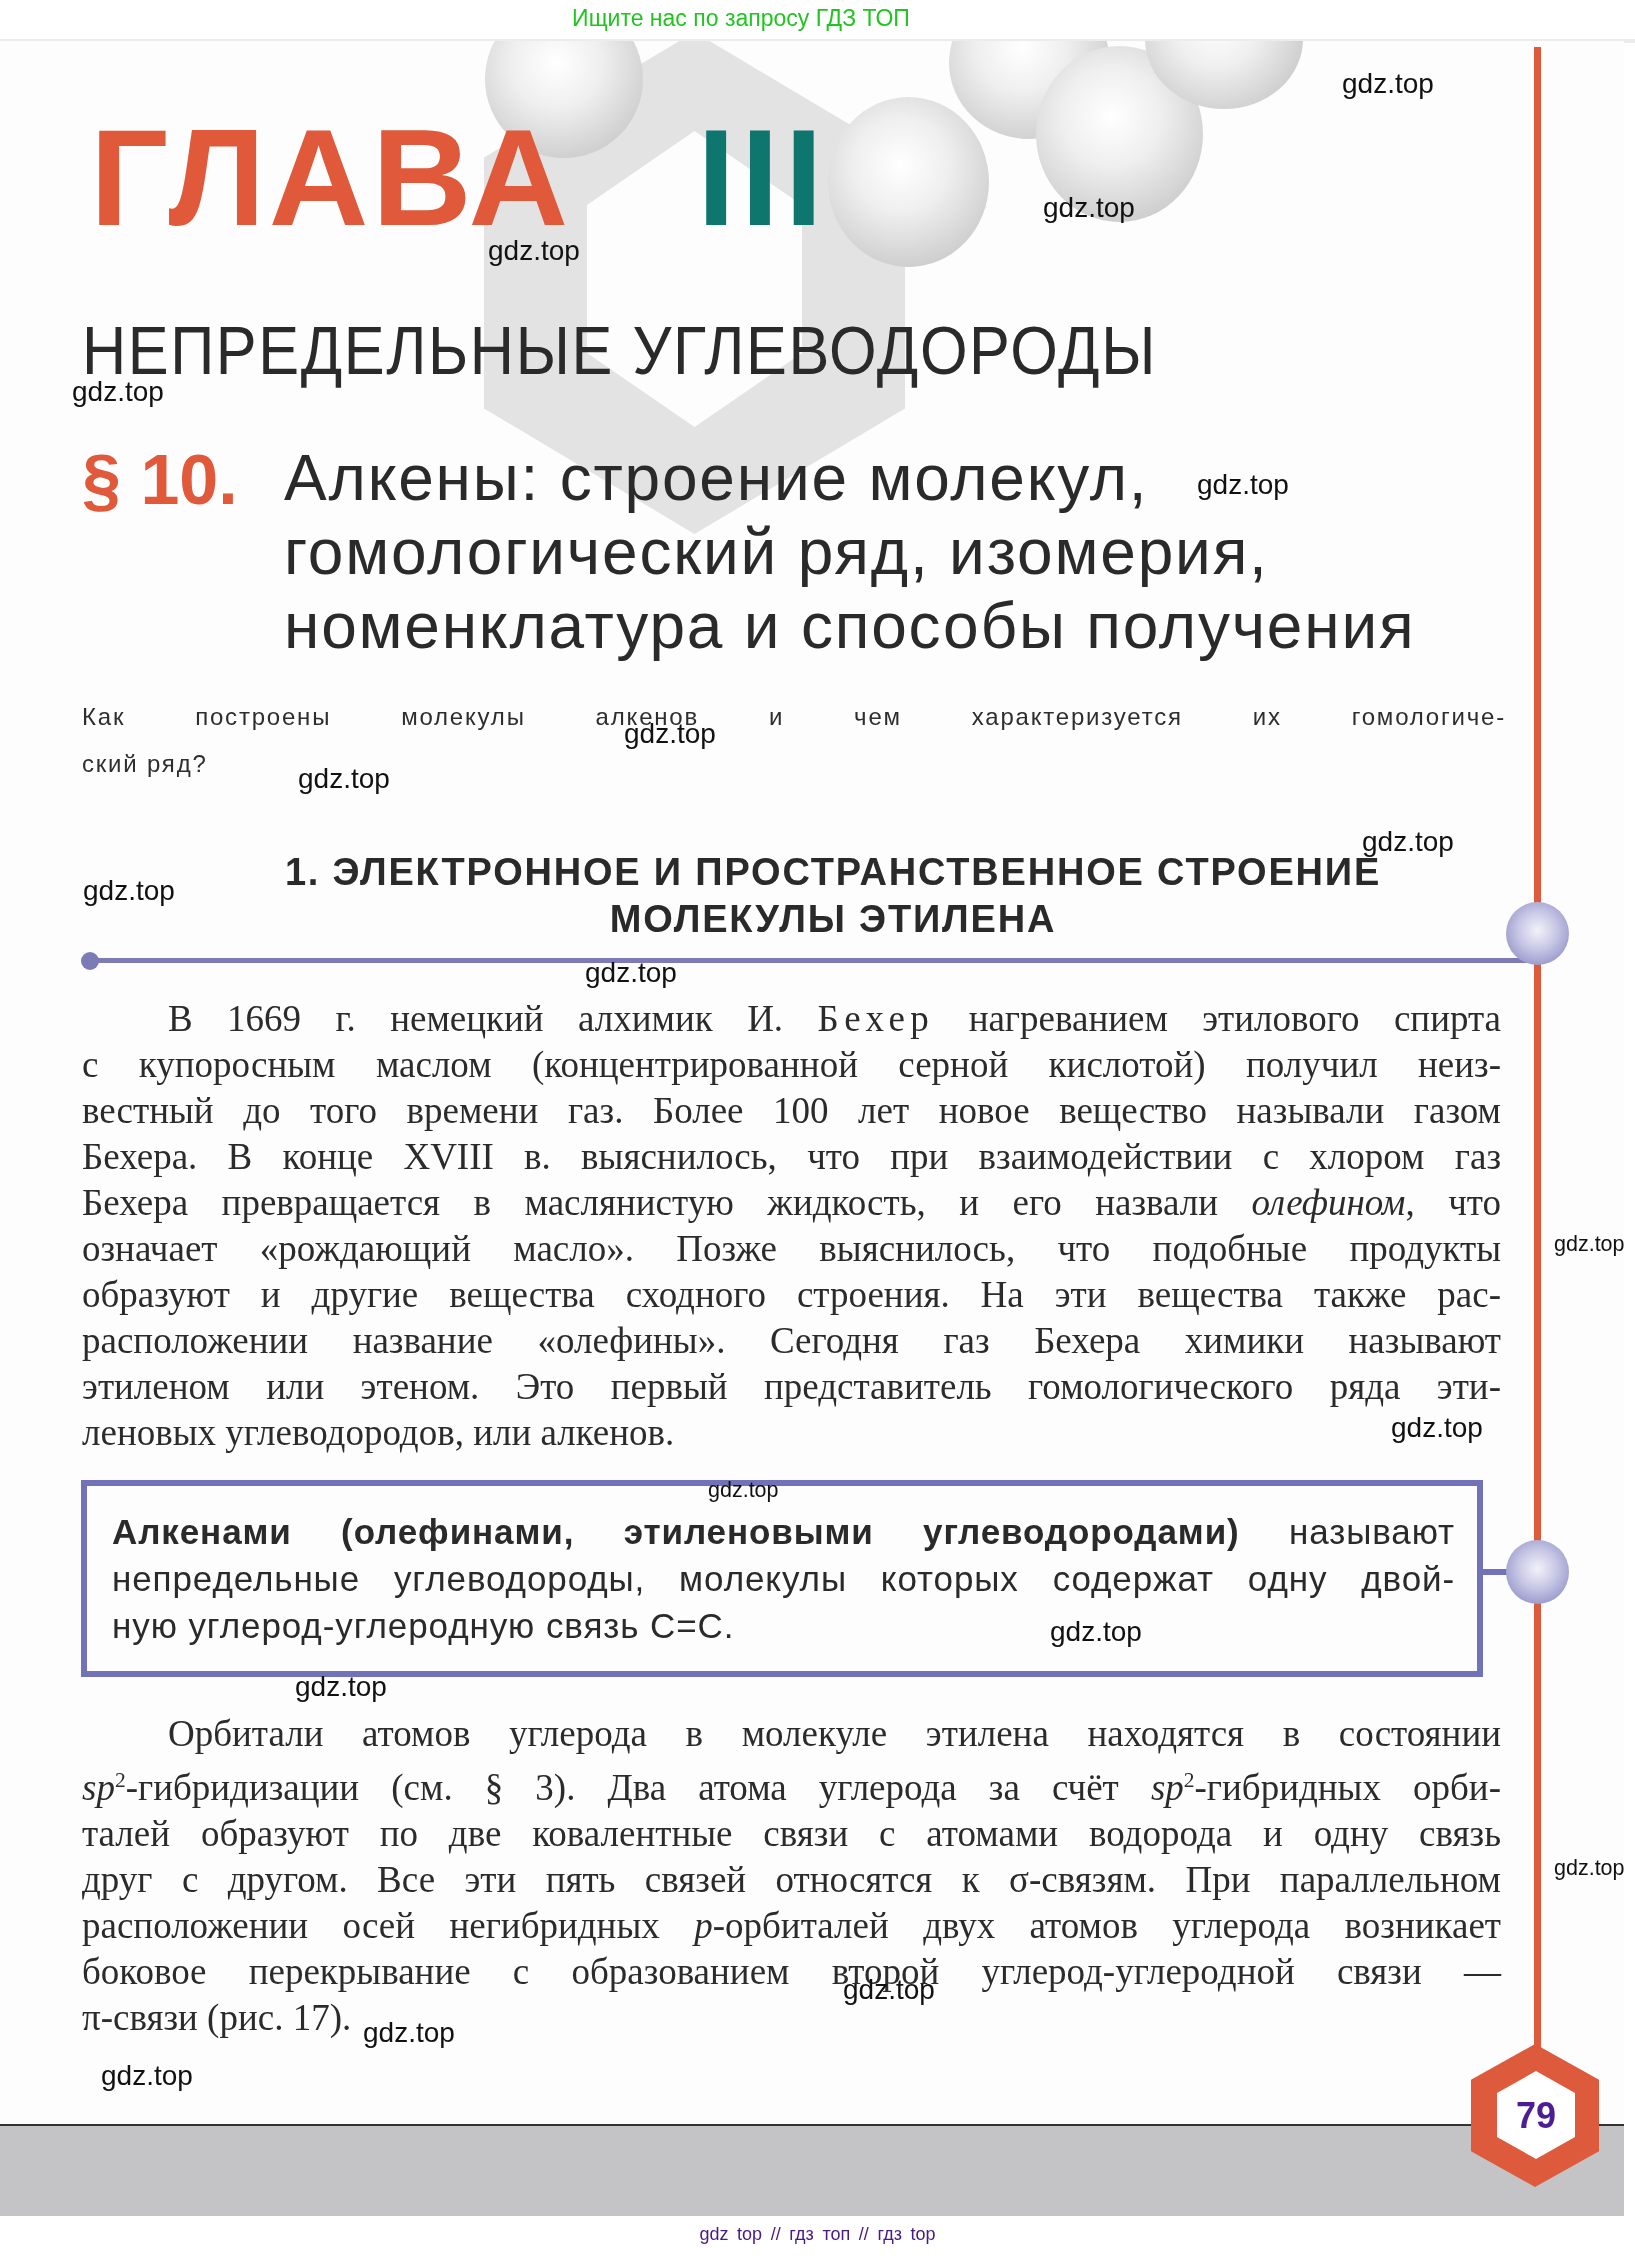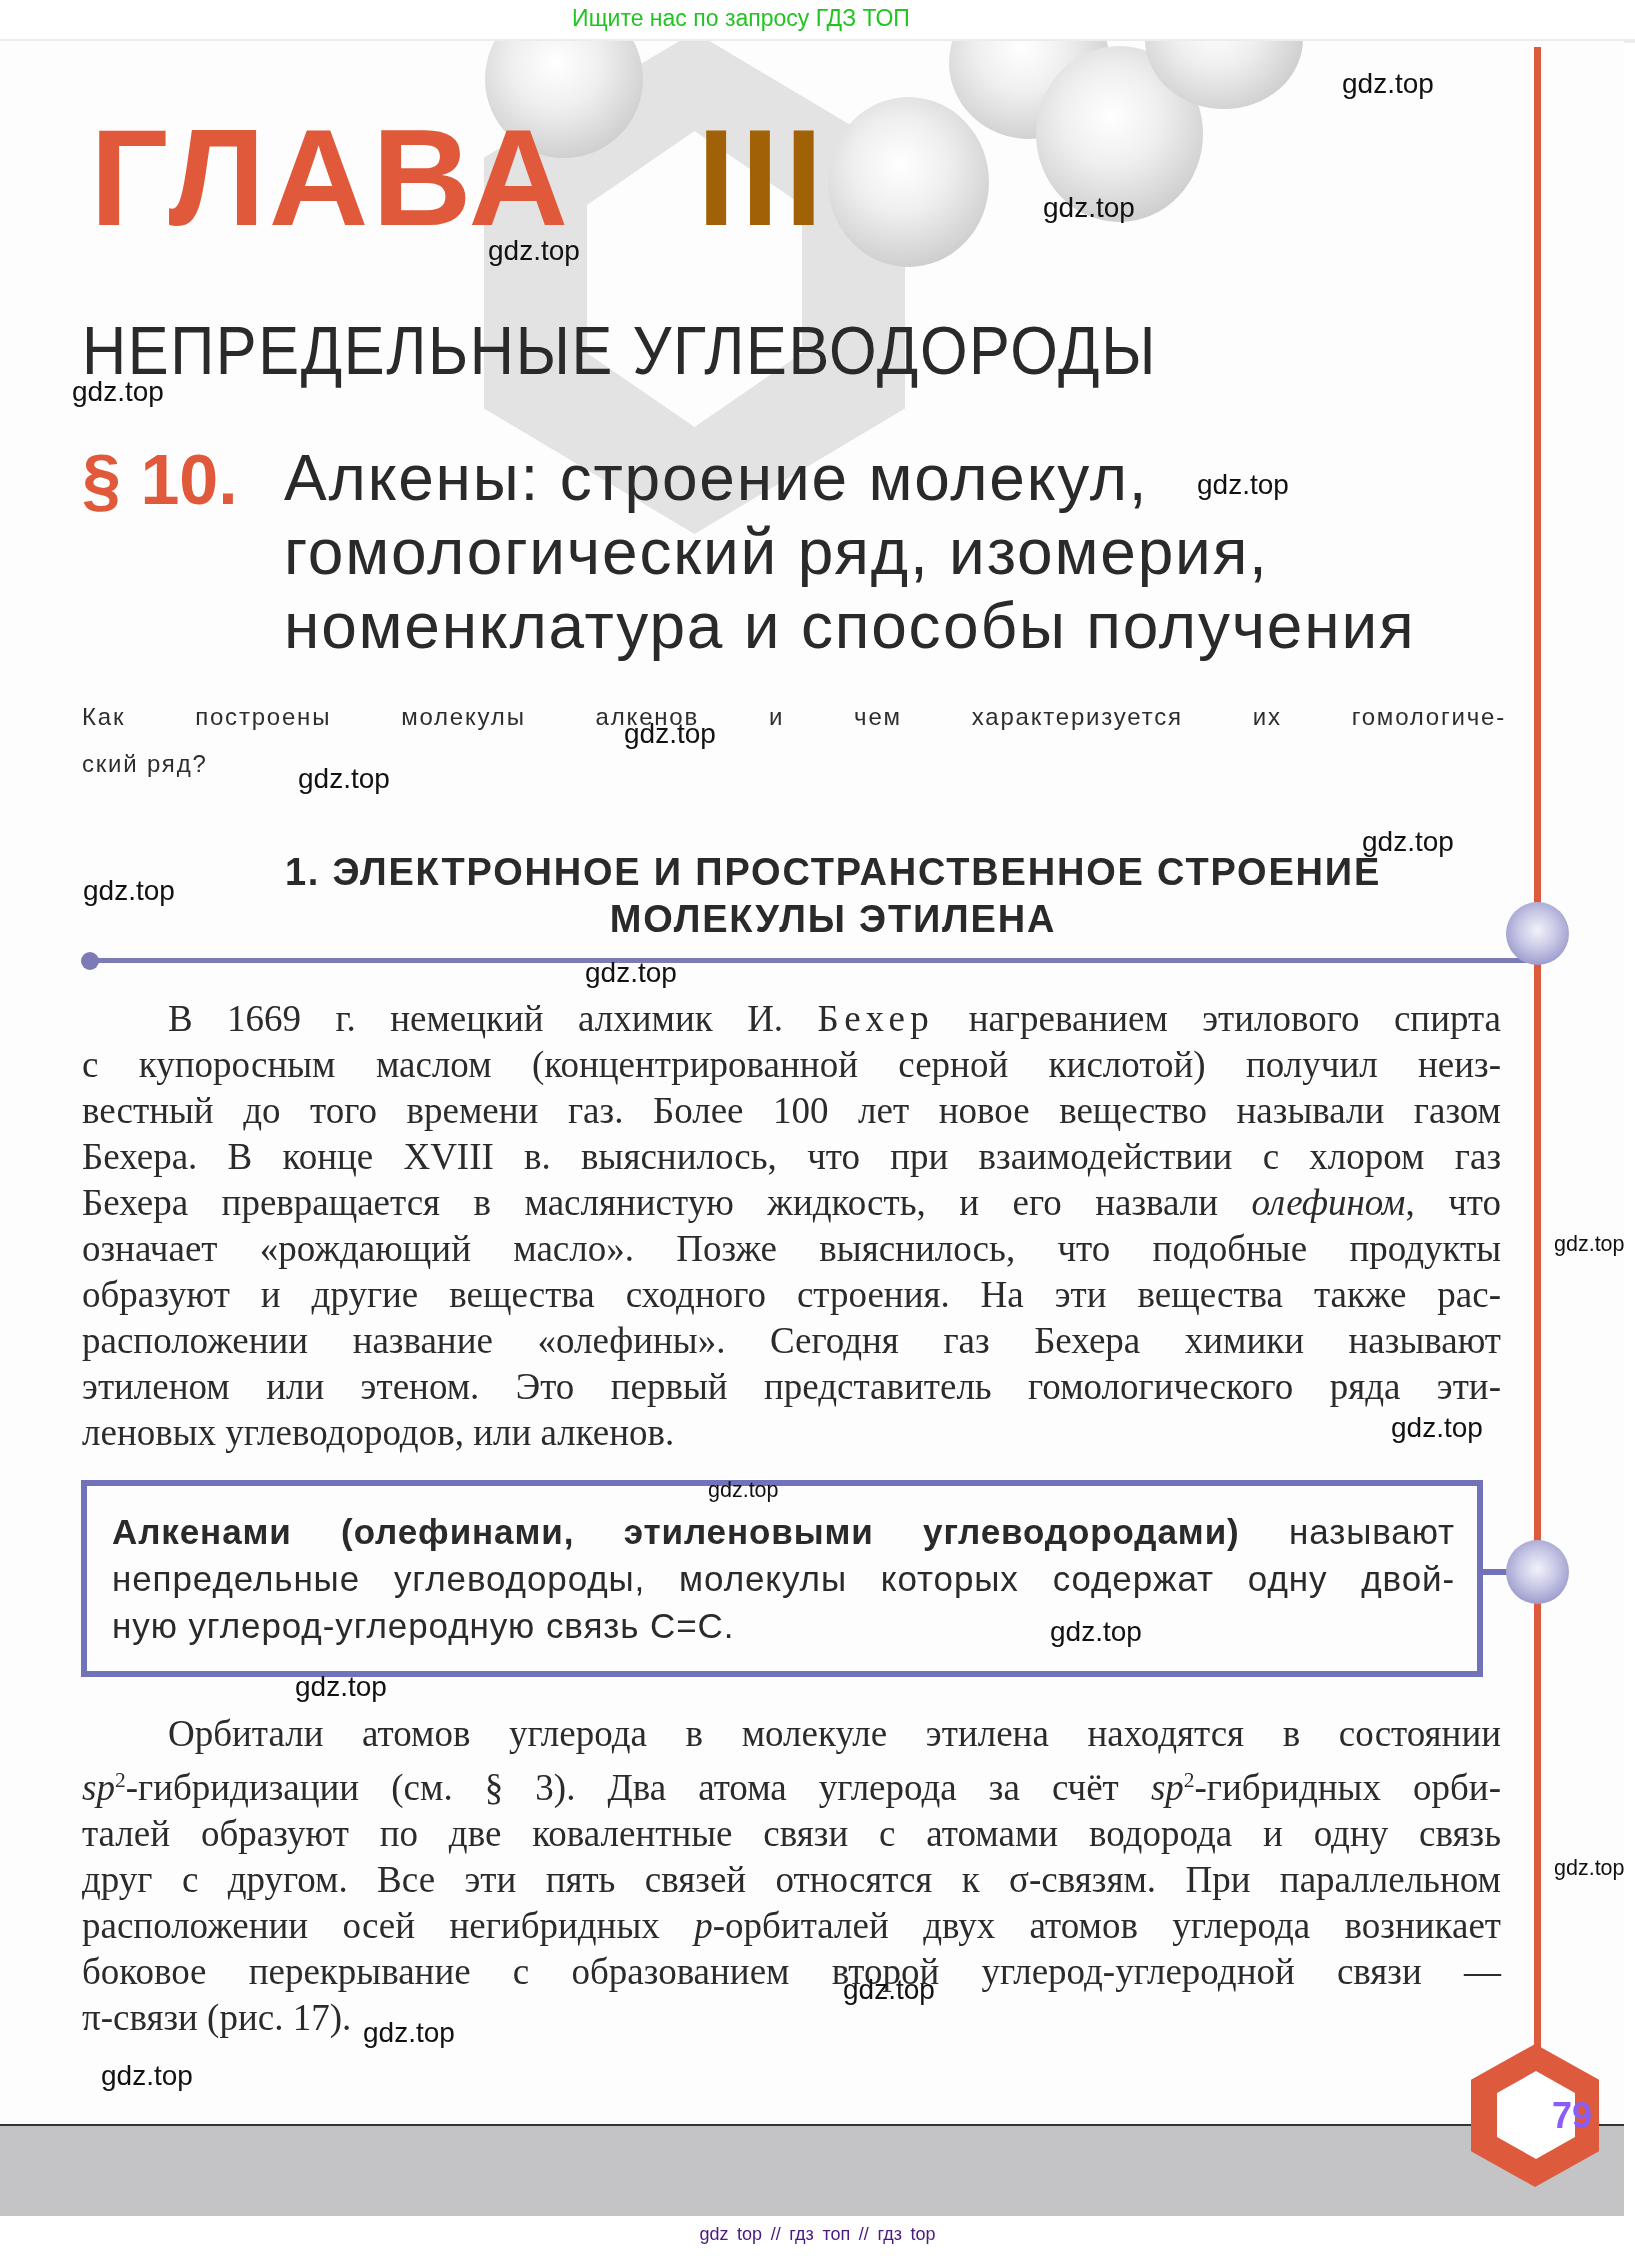--- a/index.html
+++ b/index.html
@@ -9,21 +9,21 @@
   .topbar-text { left:0; top:3.6px; width:1482px; text-align:center; font-family:"Liberation Sans", sans-serif; font-size:23px; color:#22c422; line-height:29px; }
   .page { left:0; top:41px; width:1624px; height:2174px; background:#fdfdfd; overflow:hidden; }
   .topdivider { left:0; top:39px; width:1635px; height:3.6px; background:#ececec; }
   
   .hex-ring { left:484px; top:-9px; width:421px; height:502px; background:#e3e3e3;
     clip-path: polygon(50% 0%, 100% 25%, 100% 75%, 50% 100%, 0% 75%, 0% 25%); }
   .hex-inner { left:587px; top:90px; width:215px; height:296px; background:#fdfdfd;
     clip-path: polygon(50% 0%, 100% 25%, 100% 75%, 50% 100%, 0% 75%, 0% 25%); }
   .sphere { border-radius:50%; background: radial-gradient(circle at 45% 40%, #ffffff 0%, #efefef 35%, #cfcfcf 75%, #b5b5b5 100%); }
   .chapter { left:90px; top:106px; font-family:"Liberation Sans", sans-serif; font-weight:bold; font-size:138px; line-height:143px; color:#e0593a; letter-spacing:3.6px; }
-  .chapter-num { left:697px; top:106px; font-family:"Liberation Sans", sans-serif; font-weight:bold; font-size:138px; line-height:143px; color:#a16207; letter-spacing:5.4px; }
+  .chapter-num { left:697px; top:106px; font-family:"Liberation Sans", sans-serif; font-weight:bold; font-size:138px; line-height:143px; color:#0f766e; letter-spacing:5.4px; }
   .chapter-sub { left:82px; top:313px; font-family:"Liberation Sans", sans-serif; font-size:68px; line-height:75px; color:#2a2a2a; letter-spacing:1.8px; transform:scaleX(0.9); transform-origin:left; white-space:nowrap; }
   .para-num { left:82px; top:441px; font-family:"Liberation Sans", sans-serif; font-weight:bold; font-size:70px; line-height:79px; color:#e0593a; }
   .para-title { left:284px; top:441px; font-family:"Liberation Sans", sans-serif; font-size:64px; line-height:74px; color:#2a2a2a; letter-spacing:1.8px; white-space:nowrap; }
   .question { left:82px; top:693px; width:1424px; font-family:"Liberation Sans", sans-serif; font-size:24px; line-height:47px; color:#2e2e2e; letter-spacing:1.8px; }
   .sec-head { left:206px; top:849px; width:1254px; text-align:center; font-family:"Liberation Sans", sans-serif; font-weight:bold; font-size:38px; line-height:47px; color:#2a2a2a; letter-spacing:1.8px; }
   .rule { left:90px; top:958px; width:1448px; height:5.4px; background:#7d7bb6; }
   .rule-dot { left:81px; top:952px; width:18px; height:18px; border-radius:50%; background:#7d7bb6; }
   .blue-sphere { border-radius:50%; background: radial-gradient(circle at 50% 45%, #f2f2fa 0%, #c8c8e6 40%, #8f8fc6 85%, #7a7ab4 100%); }
   .red-line { left:1534px; top:47px; width:7.2px; height:2015px; background:#dd5a3c; }
   .body-text { font-family:"Liberation Serif", serif; font-size:37px; line-height:46px; color:#2b2b2b; text-align:justify; }
@@ -34,21 +34,21 @@
   .indent { padding-left:86px; }
   .spaced { letter-spacing:5.4px; }
   .def-box { left:81px; top:1480px; width:1402px; height:197px; border:6.3px solid #7272b8; box-sizing:border-box; background:#fdfdfd; }
   .def-text { left:112px; top:1508px; width:1343px; font-family:"Liberation Sans", sans-serif; font-size:35px; line-height:47px; color:#2a2a2a; letter-spacing:0.9px; }
   .def-connector { left:1482px; top:1569px; width:40px; height:6.3px; background:#7272b8; }
   .gray-band { left:0; top:2124px; width:1624px; height:90px; background:#c4c4c6; border-top:2.7px solid #333; }
   .hexbadge { left:1471px; top:2044px; width:128px; height:143px; background:#dd5a3c;
     clip-path: polygon(50% 0%, 100% 25%, 100% 75%, 50% 100%, 0% 75%, 0% 25%); }
   .hexbadge-inner { left:1497px; top:2071px; width:78px; height:88px; background:#ffffff;
     clip-path: polygon(50% 0%, 100% 25%, 100% 75%, 50% 100%, 0% 75%, 0% 25%); }
-  .page-num { left:1497px; top:2094px; width:78px; text-align:center; font-family:"Liberation Sans", sans-serif; font-weight:bold; font-size:36px; line-height:43px; color:#8b5cf6;padding-left:36px; }
+  .page-num { left:1497px; top:2094px; width:78px; text-align:center; font-family:"Liberation Sans", sans-serif; font-weight:bold; font-size:36px; line-height:43px; color:#4c1d95; }
   .footer { left:0; top:2219px; width:1635px; text-align:center; font-family:"Liberation Sans", sans-serif; font-size:18px; line-height:30px; color:#4a1a80; word-spacing:3.6px; }
   .wm { font-family:"Liberation Sans", sans-serif; font-size:28px; line-height:32px; color:#111; white-space:nowrap; }
   .wm.small { font-size:21.5px; line-height:25px; }
   .ital { font-style:italic; }
 </style>
 </head>
 <body>
 
 <div class="abs topbar"></div>
 <div class="abs topbar-text">Ищите нас по запросу ГДЗ ТОП</div>

